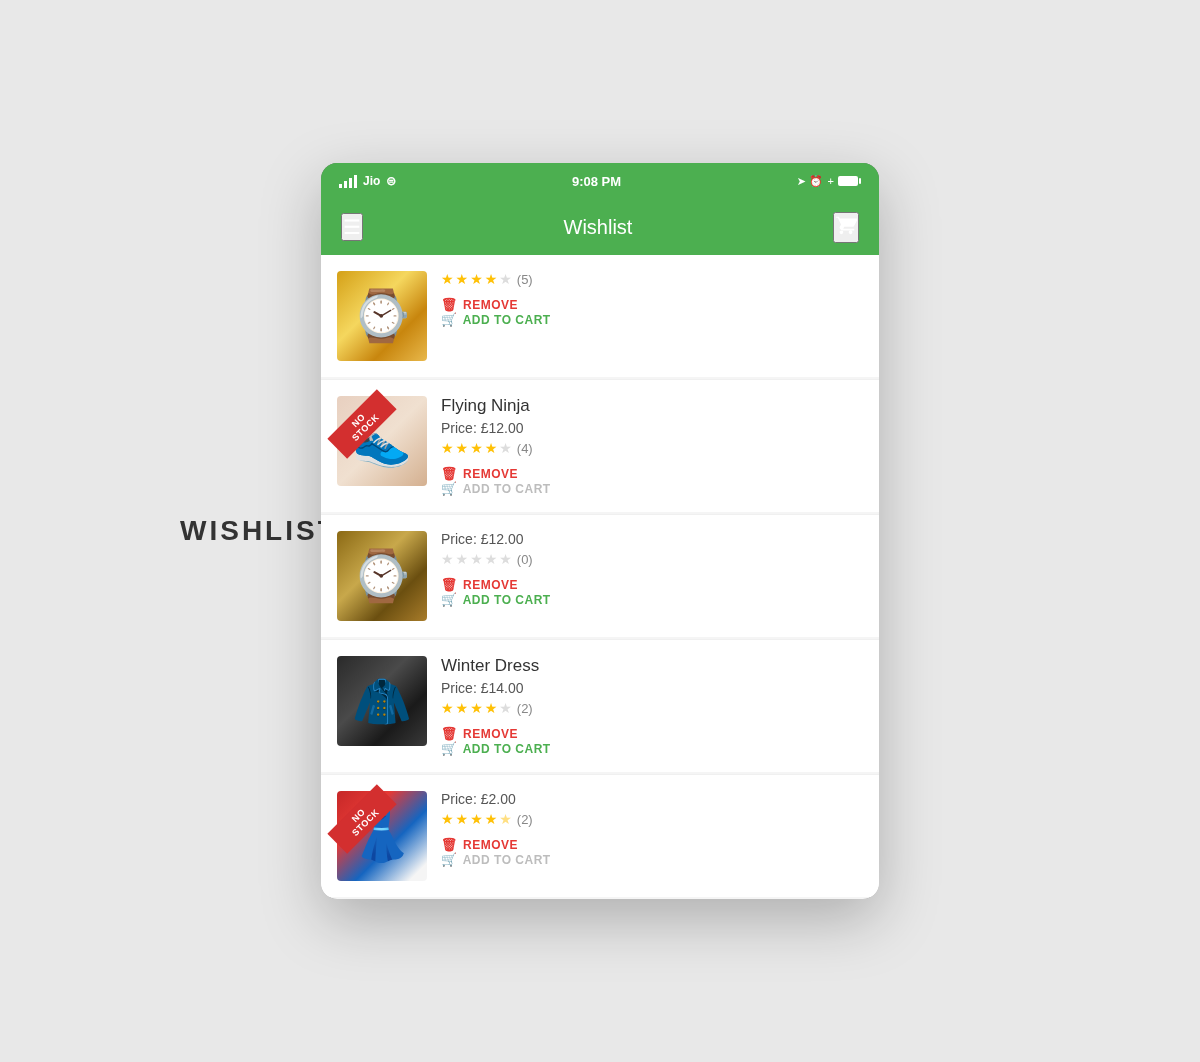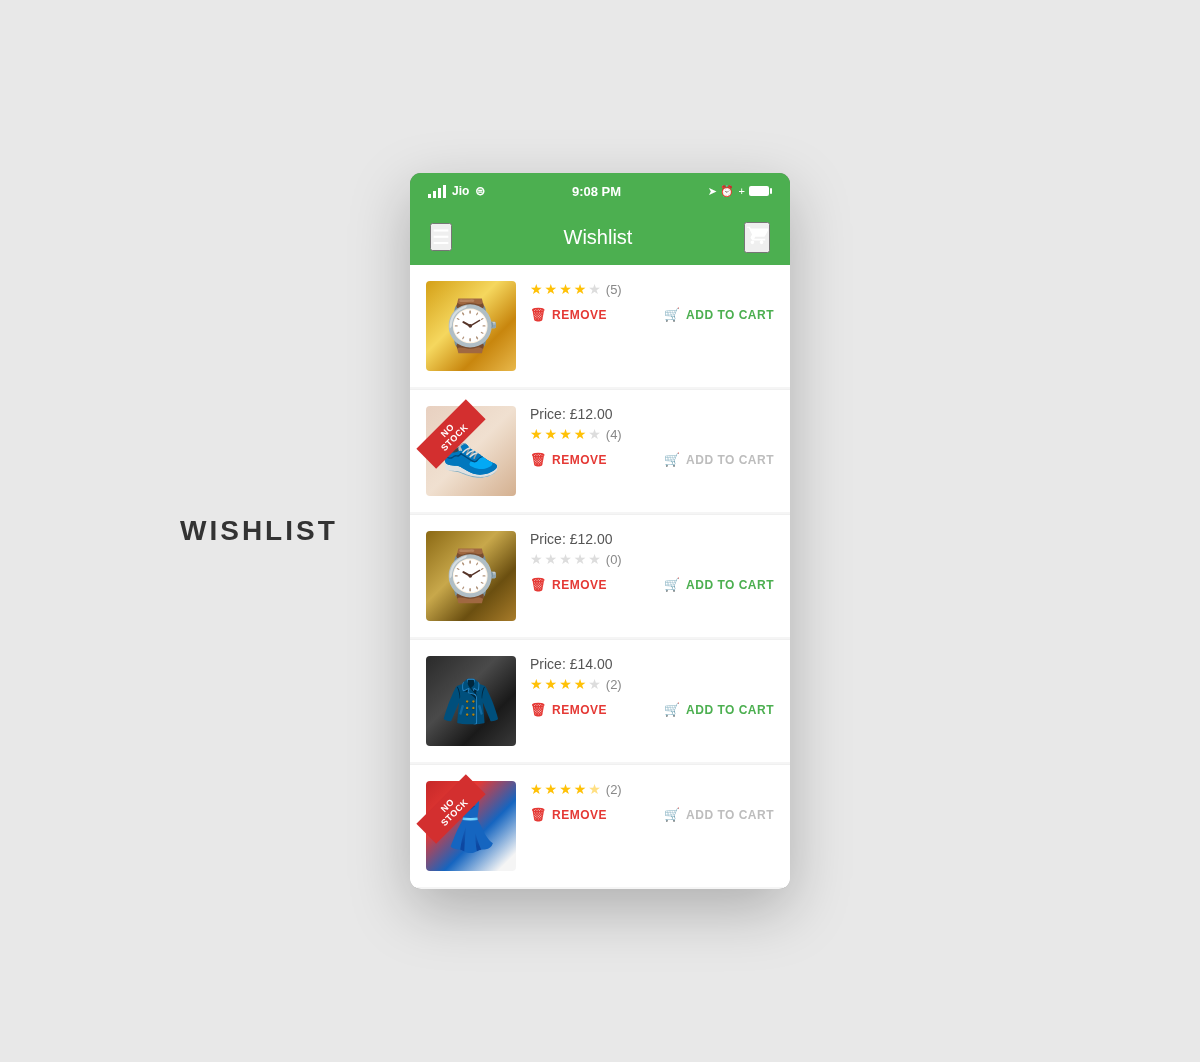--- a/index.html
+++ b/index.html
@@ -20,23 +20,23 @@
       left: 180px;
       top: 50%;
       transform: translateY(-50%);
       font-size: 28px;
       font-weight: 700;
       letter-spacing: 3px;
       color: #333;
     }
 
     .phone-wrapper {
-      width: 380px;
+      width: 558px;
       background: #737373;
-      border-radius: 11px;
+      border-radius: 16px;
       box-shadow: 0 20px 60px rgba(0,0,0,0.25);
       overflow: hidden;
       position: relative;
     }
 
     
     .status-bar {
       background: #4caf50;
       display: flex;
       align-items: center;
@@ -275,20 +275,21 @@
       color: #888;
       font-size: 13px;
       margin-left: 3px;
     }
 
     .item-actions {
       display: flex;
       align-items: flex-start;
       justify-content: space-between;
       margin-top: 6px;
+      flex-direction: column;
     }
 
     .remove-btn {
       display: flex;
       align-items: center;
       gap: 5px;
       color: #e53935;
       font-size: 12px;
       font-weight: 700;
       letter-spacing: 0.5px;
@@ -394,20 +395,21 @@
       </div>
     </div>
     <div class="divider"></div>
 
     <div class="wishlist-item">
       <div class="item-image-container">
         <div class="no-stock-ribbon">NO STOCK</div>
         <div class="item-image img-shoes"></div>
       </div>
       <div class="item-details">
+        <span class="item-name">Flying Ninja</span>
         <span class="item-price">Price: £12.00</span>
         <div class="item-stars">
           <span class="star-filled">★</span>
           <span class="star-filled">★</span>
           <span class="star-filled">★</span>
           <span class="star-filled">★</span>
           <span class="star-empty">★</span>
           <span class="review-count">(4)</span>
         </div>
         <div class="item-actions">
@@ -438,20 +440,21 @@
         </div>
       </div>
     </div>
     <div class="divider"></div>
 
     <div class="wishlist-item">
       <div class="item-image-container">
         <div class="item-image img-jacket"></div>
       </div>
       <div class="item-details">
+        <span class="item-name">Winter Dress</span>
         <span class="item-price">Price: £14.00</span>
         <div class="item-stars">
           <span class="star-filled">★</span>
           <span class="star-filled">★</span>
           <span class="star-filled">★</span>
           <span class="star-filled">★</span>
           <span class="star-empty">★</span>
           <span class="review-count">(2)</span>
         </div>
         <div class="item-actions">
@@ -461,20 +464,21 @@
       </div>
     </div>
     <div class="divider"></div>
 
     <div class="wishlist-item">
       <div class="item-image-container">
         <div class="no-stock-ribbon">NO STOCK</div>
         <div class="item-image img-dress"></div>
       </div>
       <div class="item-details">
+        <span class="item-price">Price: £2.00</span>
         <div class="item-stars">
           <span class="star-filled">★</span>
           <span class="star-filled">★</span>
           <span class="star-filled">★</span>
           <span class="star-filled">★</span>
           <span class="star-filled" style="color:#FFC107;opacity:0.5;">★</span>
           <span class="review-count">(2)</span>
         </div>
         <div class="item-actions">
           <button class="remove-btn">REMOVE</button>

